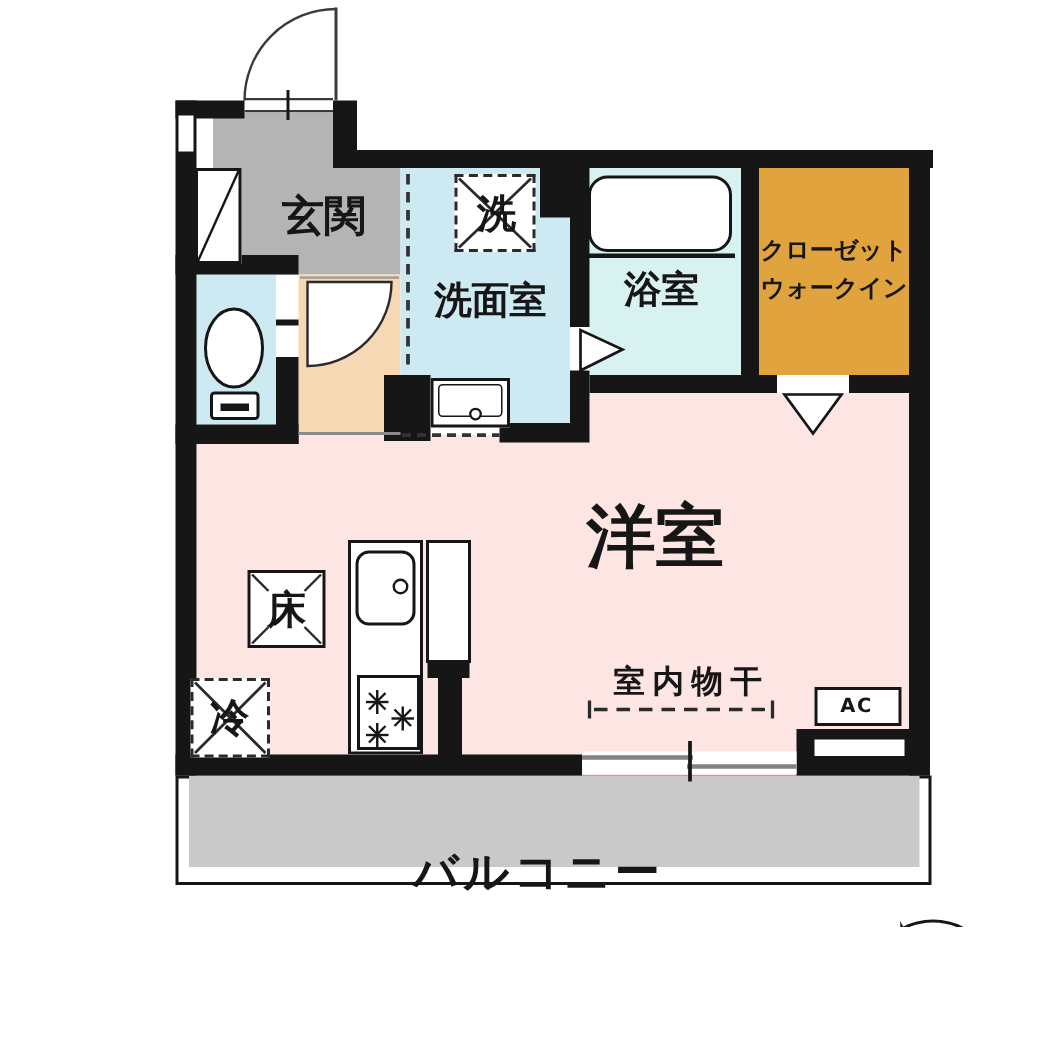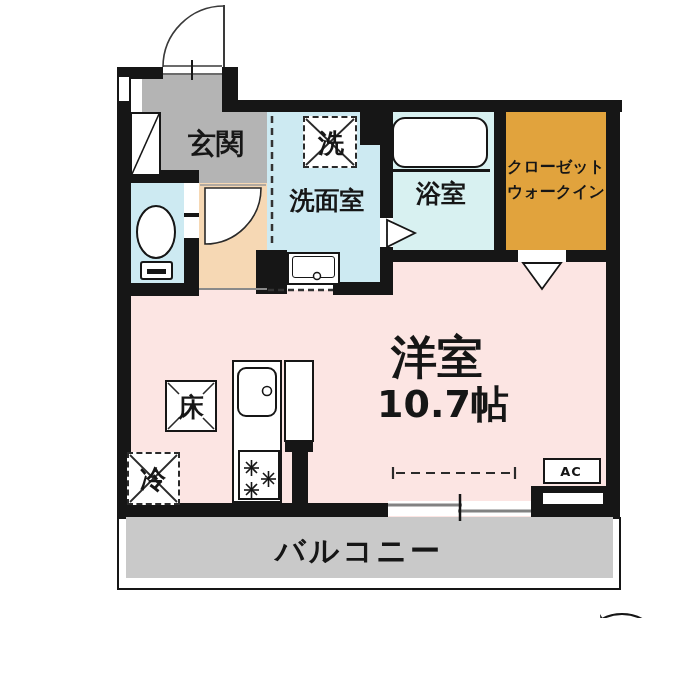--- a/index.html
+++ b/index.html
@@ -159,18 +159,18 @@
     </g>
   </svg>
 
   <div class="lbl" style="left:216px;top:144px;font-size:28px;">玄関</div>
   <div class="lbl" style="left:331px;top:143px;font-size:26px;">洗</div>
   <div class="lbl" style="left:327px;top:200px;font-size:25px;">洗面室</div>
   <div class="lbl" style="left:441px;top:193px;font-size:25px;">浴室</div>
   <div class="lbl" style="left:556px;top:167px;font-size:16px;">クローゼット</div>
   <div class="lbl" style="left:556px;top:192px;font-size:16px;">ウォークイン</div>
   <div class="lbl" style="left:437px;top:357px;font-size:46px;">洋室</div>
-  <div class="lbl" style="left:443px;top:404px;font-size:38px;">10.7帖</div>
+  <div class="lbl" style="left:461px;top:455px;font-size:21px;letter-spacing:5px;">室内物干</div>
   <div class="lbl" style="left:571px;top:471px;font-size:13px;letter-spacing:1px;">AC</div>
   <div class="lbl" style="left:191px;top:407px;font-size:26px;">床</div>
   <div class="lbl" style="left:153px;top:479px;font-size:26px;">冷</div>
-  <div class="lbl" style="left:359px;top:551px;font-size:30px;letter-spacing:3px;">バルコニー</div>
+  <div class="lbl" style="left:359px;top:582px;font-size:30px;letter-spacing:3px;">バルコニー</div>
 </div>
 
 </body></html>

